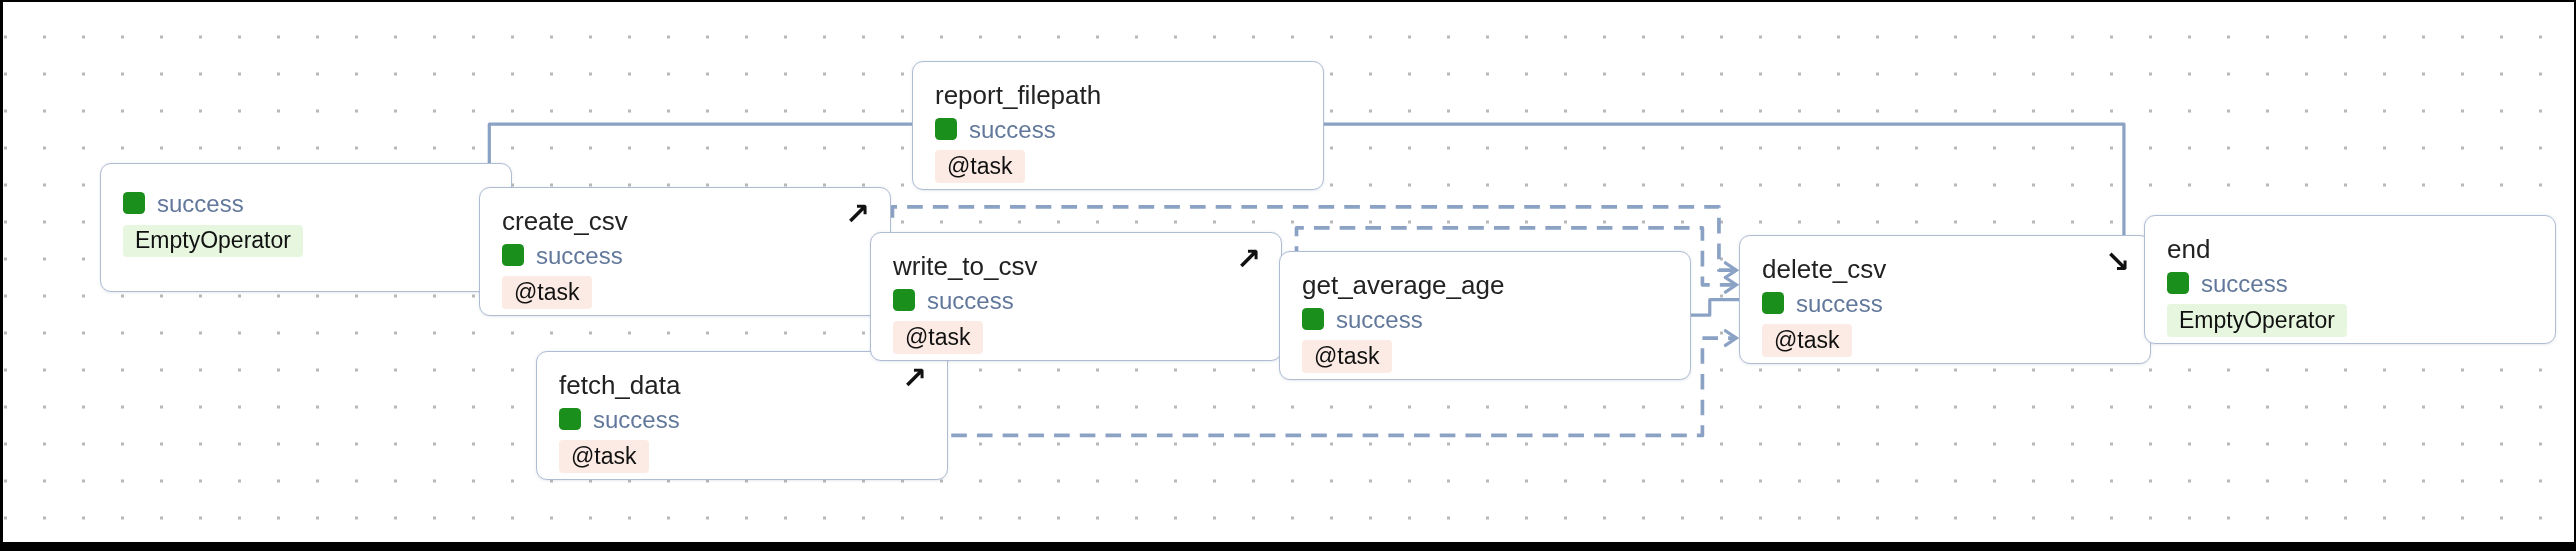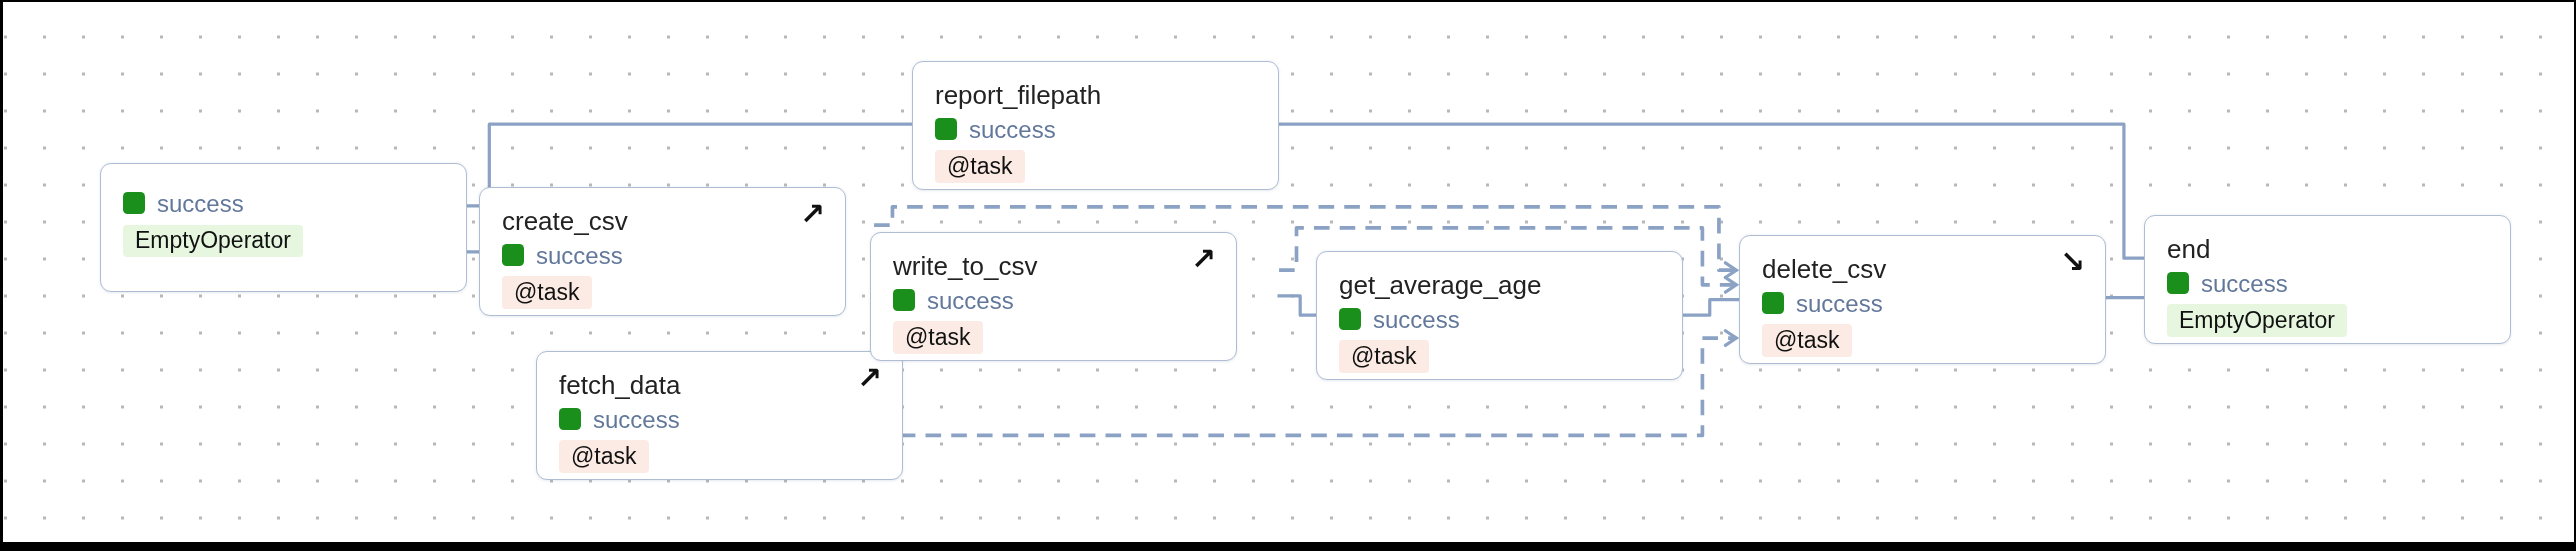--- a/index.html
+++ b/index.html
@@ -30,21 +30,21 @@
     background-image:radial-gradient(circle,var(--dot) 1.6px,transparent 1.7px);
     background-size:39px 37px;
     background-position:22px 16.5px;
   }
   svg.edges{position:absolute;left:0;top:0;pointer-events:none}
   svg.edges polyline{fill:none;stroke:var(--edge);stroke-width:3.5;stroke-linejoin:round;stroke-linecap:square}
   svg.edges polyline.dashed{stroke-dasharray:17 11;stroke-width:4;stroke-linecap:butt}
   svg.edges polyline.arrowhead{stroke-width:3.5;stroke-linejoin:miter;stroke-linecap:round}
   .node{
     position:absolute;
-    width:367px;height:129px;
+    width:412px;height:129px;
     background:#fff;
     border:1.8px solid var(--node-border);
     border-radius:11px;
     padding:20px 18.4px 0 22px;
     box-shadow:0 0.9px 2.8px rgba(120,135,160,.18);
   }
   .node-title{
     font-size:26px;line-height:27.6px;color:var(--title);
     white-space:nowrap;
   }
@@ -143,21 +143,21 @@
       <div class="status-row">
         <span class="status-square"></span>
         <span class="status-label">success</span>
       </div>
       <div class="badge-row">
         <span class="badge badge-task">@task</span>
       </div>
       <span class="corner-marker">↗</span>
     </div>
 
-    <div class="node" style="left:1313px;top:249px">
+    <div class="node" style="left:1276px;top:249px">
       <div class="node-title">get_average_age</div>
       <div class="status-row">
         <span class="status-square"></span>
         <span class="status-label">success</span>
       </div>
       <div class="badge-row">
         <span class="badge badge-task">@task</span>
       </div>
     </div>
 

